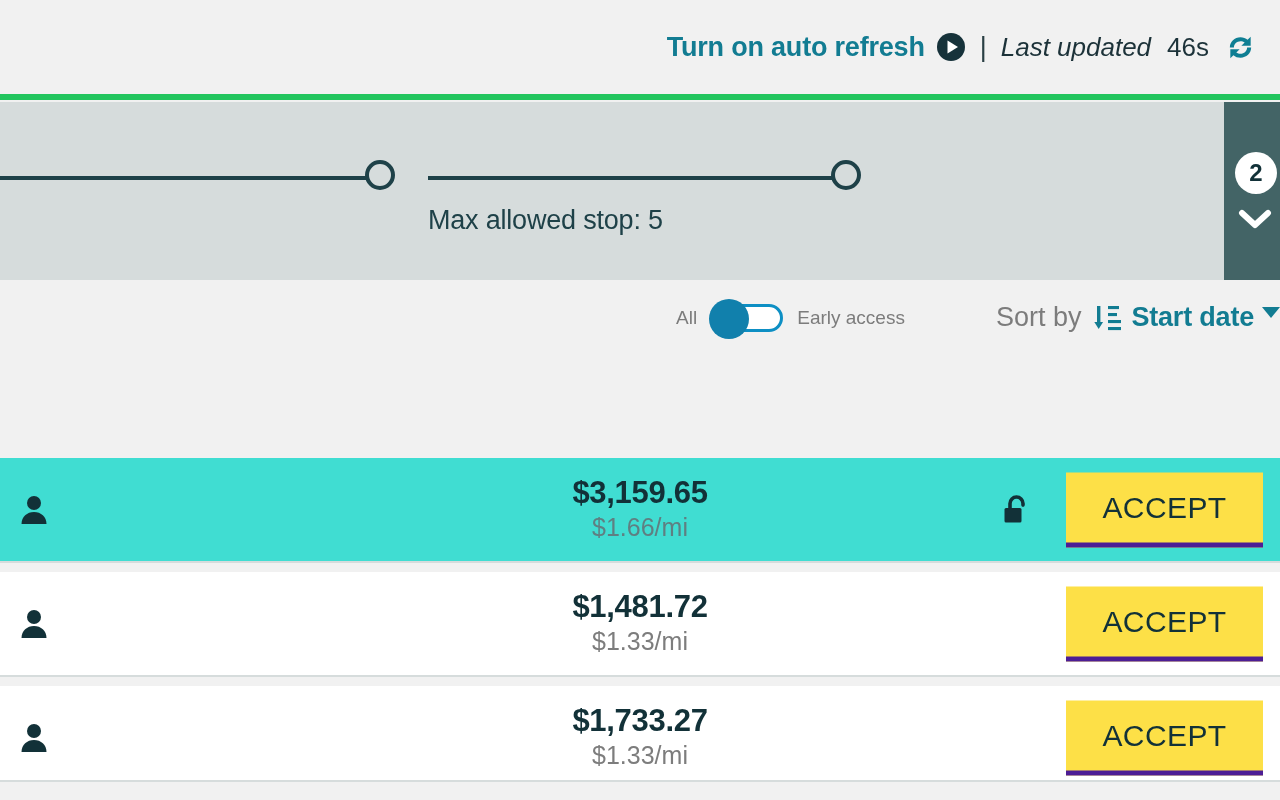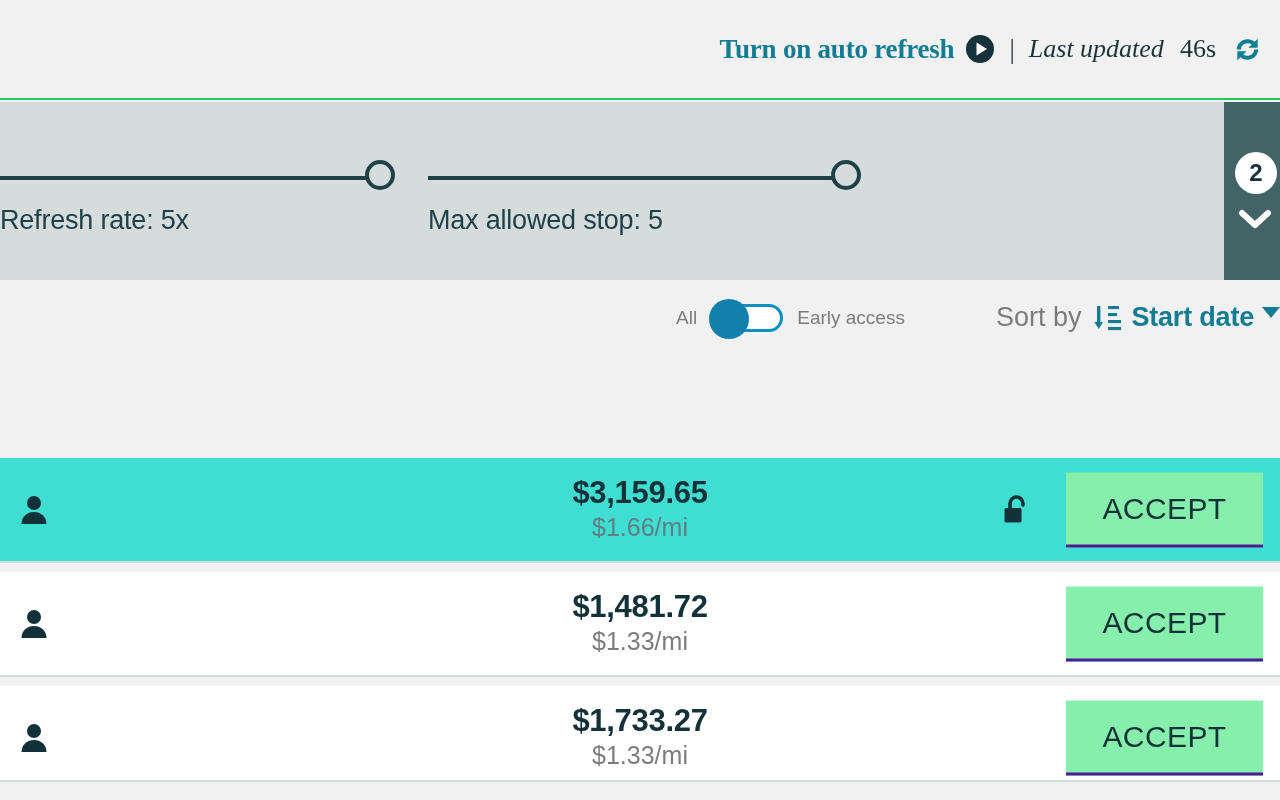--- a/index.html
+++ b/index.html
@@ -20,27 +20,26 @@
     width: 1280px;
     height: 800px;
   }
 
   
   .refresh-header {
     position: absolute;
     left: 0; top: 0;
     width: 1280px; height: 100px;
     background: #F1F1F1;
-    border-bottom: 2px solid #22c55e;
+    border-bottom: 6px solid #22c55e;
     box-sizing: border-box;
     display: flex;
     align-items: center;
     justify-content: flex-end;
-    padding-right: 17px;
-    font-family: Liberation Serif, serif;
+    padding-right: 24px;
   }
   .refresh-inner {
     display: flex;
     align-items: center;
     gap: 12px;
   }
   .auto-refresh-btn {
     display: flex;
     align-items: center;
     gap: 11px;
@@ -306,23 +305,23 @@
     transform: translateY(-50%);
     width: 28px; height: 32px;
   }
   .accept-btn {
     position: absolute;
     right: 17px;
     top: 50%;
     transform: translateY(-50%);
     width: 197px;
     height: 75px;
-    background: #86efac;
+    background: #fde047;
     border: none;
-    border-bottom: 3px solid #4c1d95;
+    border-bottom: 5px solid #4c1d95;
     box-sizing: border-box;
     font-family: "Liberation Sans", sans-serif;
     font-size: 30px;
     color: #123138;
     letter-spacing: 0.4px;
     cursor: pointer;
     padding: 0;
   }
   .bottom-strip {
     position: absolute;
@@ -364,21 +363,20 @@
     </div>
   </div>
 
   <div class="slider-panel">
 
     <div class="slider-group" style="left:-110px; width:500px;">
       <div class="slider-track-wrap" style="width:500px;">
         <div class="slider-line" style="width:490px;"></div>
         <div class="slider-knob" style="left:475px;"></div>
       </div>
-      <div class="slider-caption" style="left:110px;">Refresh rate: 5x</div>
     </div>
 
     <div class="slider-group" style="left:428px; width:440px;">
       <div class="slider-track-wrap" style="width:440px;">
         <div class="slider-line" style="width:425px;"></div>
         <div class="slider-knob" style="left:403px;"></div>
       </div>
       <div class="slider-caption" style="left:0px;">Max allowed stop: 5</div>
     </div>
 

